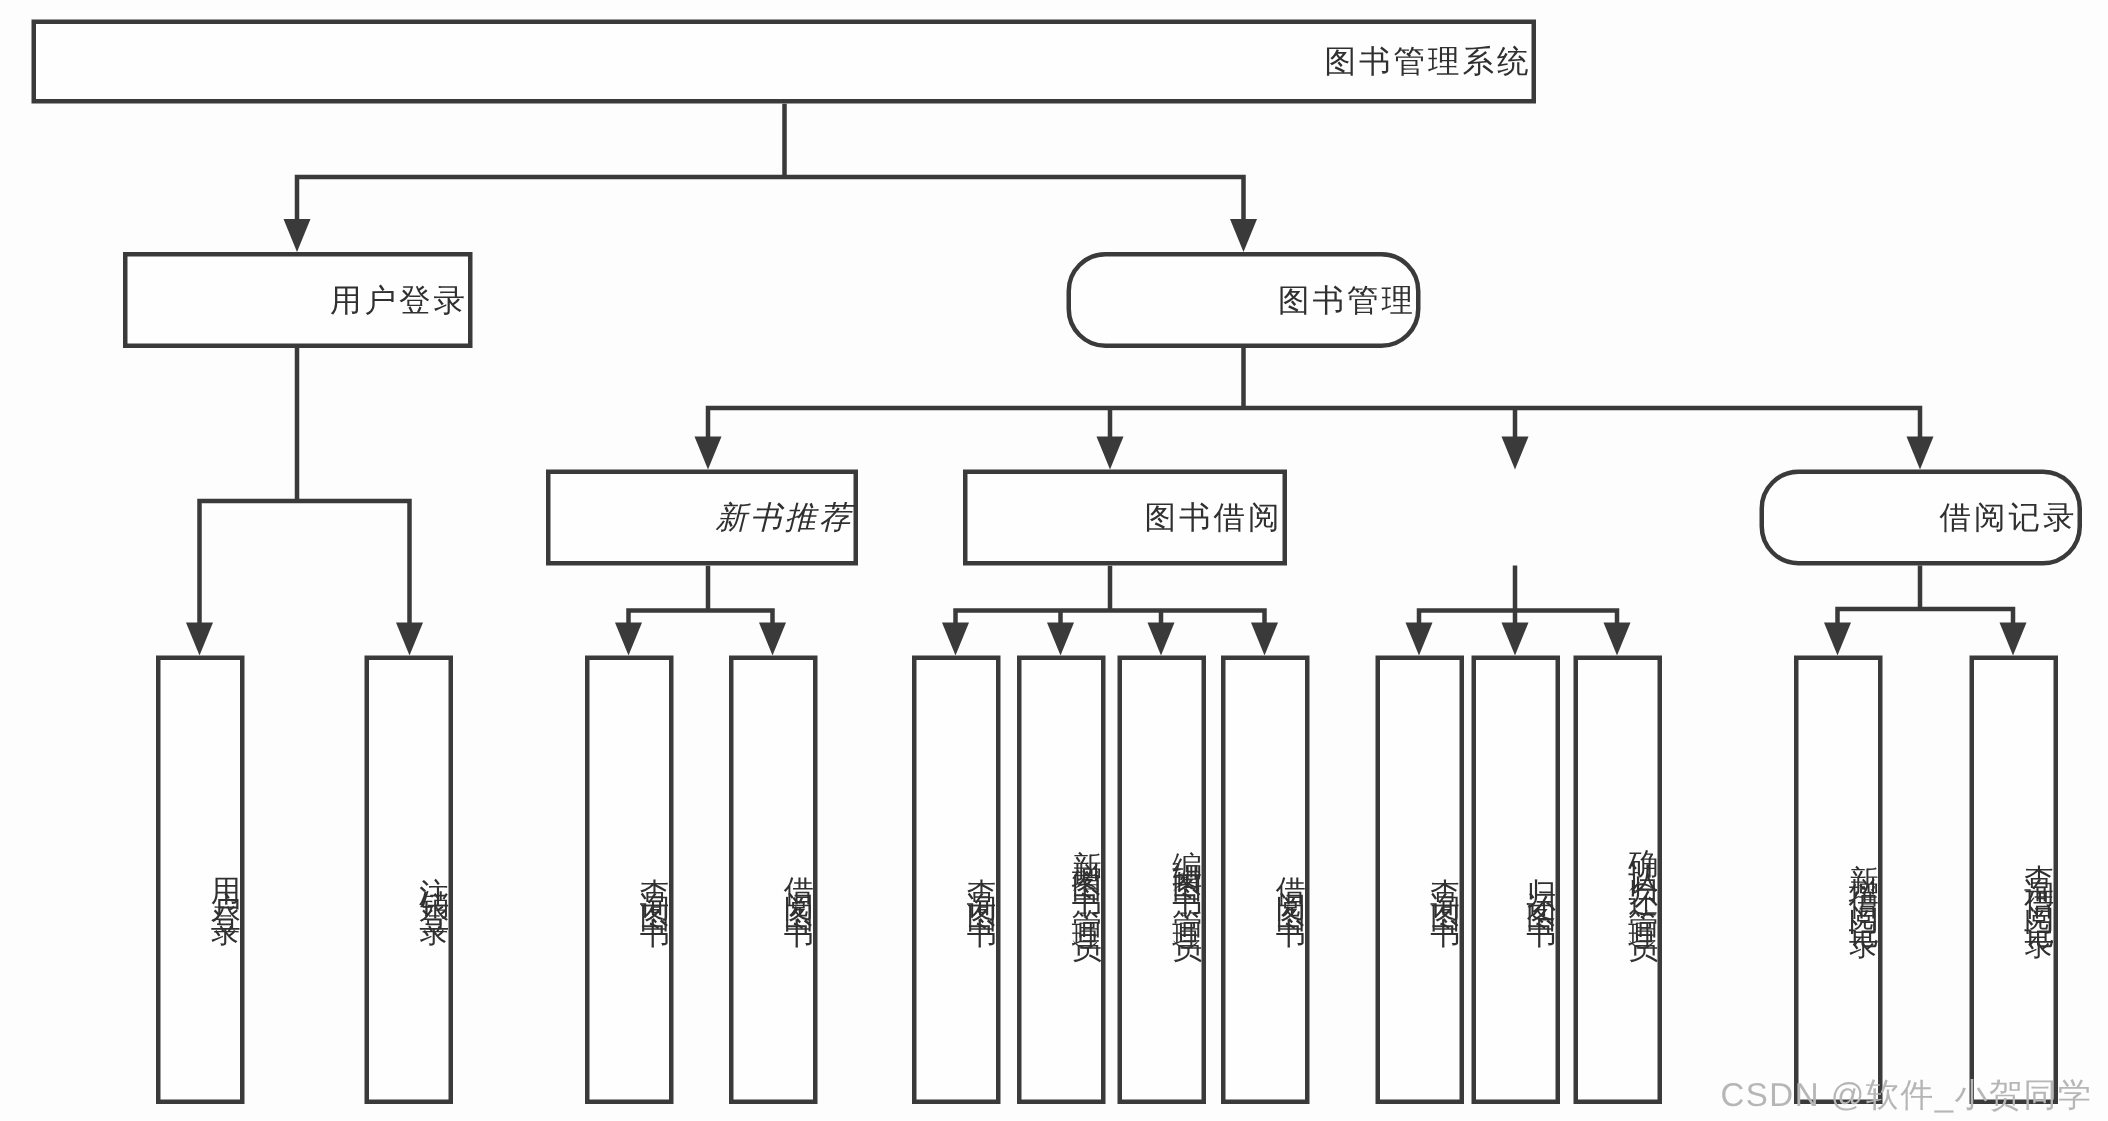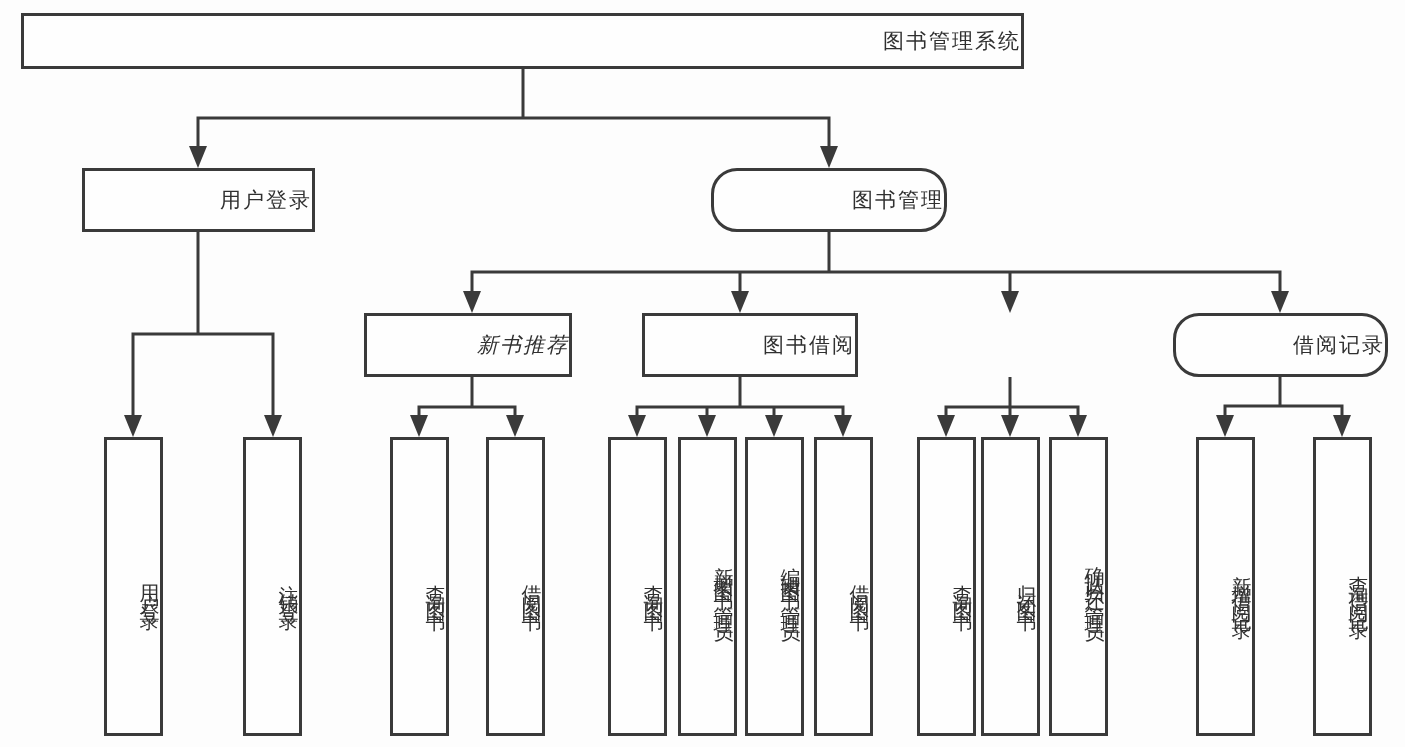--- a/index.html
+++ b/index.html
@@ -177,14 +177,15 @@
     <span class="v-label long">确认归还（管理员）</span>
   </div>
 
   <div class="box v-box" style="left:1196px;">
     <span class="v-label">新增借阅记录</span>
   </div>
   <div class="box v-box" style="left:1313px;">
     <span class="v-label">查询借阅记录</span>
   </div>
 
+  <div class="watermark">CSDN @软件_小贺同学</div>
 
 </div>
 
 </body></html>

